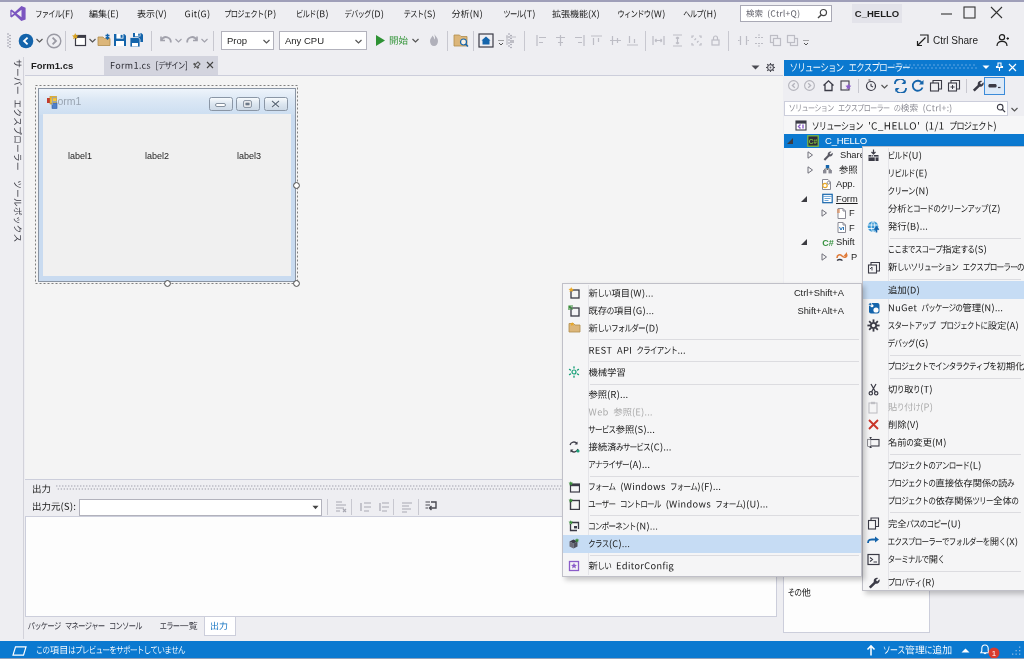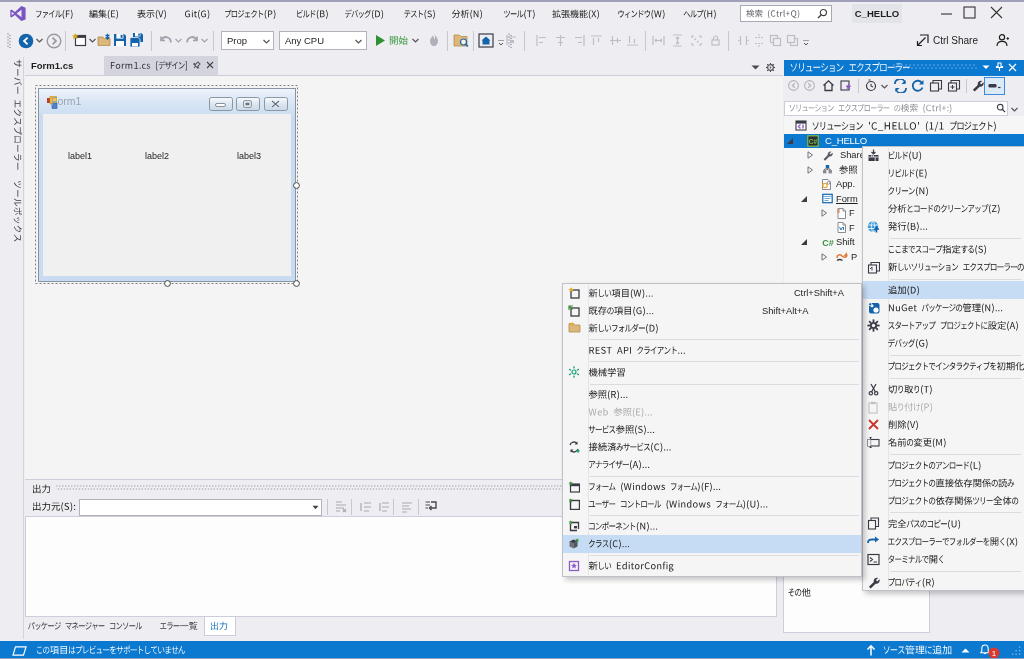--- a/index.html
+++ b/index.html
@@ -570,21 +570,21 @@
     <div style="position:absolute;left:588px;top:285px;width:1px;height:290px;background:#e4e4e8;"></div>
     <svg style="position:absolute;left:567.5px;top:287.25px" width="12" height="12" viewBox="0 0 12 12">
       <rect x="3" y="3" width="8" height="8" fill="none" stroke="#3b3b46" stroke-width="1.3"></rect>
       <path d="M3.2 0 l.8 1.7 1.9.2 -1.4 1.3 .4 1.9 -1.7-1 -1.7 1 .4-1.9 L0.5 1.9 l1.9-.2z" fill="#e9a825"></path>
     </svg>
     <div style="position:absolute;left:762px;top:286.2px;width:82px;height:14px;text-align:right;font:9.3px 'Liberation Sans',sans-serif;color:#1e1e1e;line-height:14px;">Ctrl+Shift+A</div>
     <svg style="position:absolute;left:567.5px;top:304.75px" width="12" height="12" viewBox="0 0 12 12">
       <rect x="3" y="3" width="8" height="8" fill="none" stroke="#3b3b46" stroke-width="1.3"></rect>
       <path d="M1 5 L1 1 L5 1 M1 1 L4.5 4.5" stroke="#3a8d3a" stroke-width="1.2" fill="none"></path>
     </svg>
-    <div style="position:absolute;left:762px;top:303.8px;width:82px;height:14px;text-align:left;font:9.3px 'Liberation Sans',sans-serif;color:#1e1e1e;line-height:14px;">Shift+Alt+A</div>
+    <div style="position:absolute;left:762px;top:303.8px;width:82px;height:14px;text-align:right;font:9.3px 'Liberation Sans',sans-serif;color:#1e1e1e;line-height:14px;">Shift+Alt+A</div>
     <svg style="position:absolute;left:567.5px;top:322.25px" width="13" height="11" viewBox="0 0 13 11">
       <path d="M1 10 L1 1.5 L5.5 1.5 L7 3 L12 3 L12 10 Z" fill="#dcb67a" stroke="#b08d4d" stroke-width="0.8"></path>
       <path d="M4.2 0 l.6 1.3 1.5.1 -1.1 1 .3 1.5 -1.3-.8 -1.3.8 .3-1.5 -1.1-1 1.5-.1z" fill="#e9a825"></path>
     </svg>
     <div style="position:absolute;left:590px;top:339.3px;width:268.5px;height:1px;background:#dcdce0;"></div>
     <div style="position:absolute;left:590px;top:361.40000000000003px;width:268.5px;height:1px;background:#dcdce0;"></div>
     <svg style="position:absolute;left:567.5px;top:366.45000000000005px" width="12" height="12" viewBox="0 0 12 12">
       <circle cx="6" cy="6" r="2" fill="none" stroke="#1aa179" stroke-width="1.2"></circle>
       <rect x="5.3" y="0.2" width="1.4" height="2.4" rx="0.6" fill="#1aa179" transform="rotate(0 6 6)"></rect>
       <rect x="5.3" y="0.2" width="1.4" height="2.4" rx="0.6" fill="#1aa179" transform="rotate(60 6 6)"></rect>

